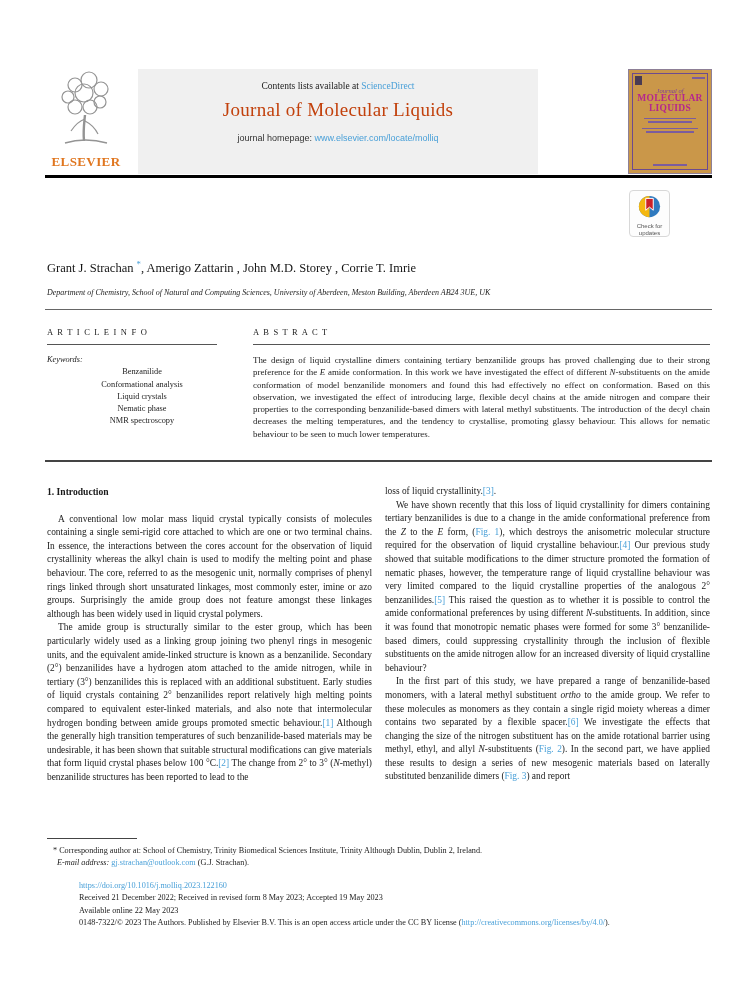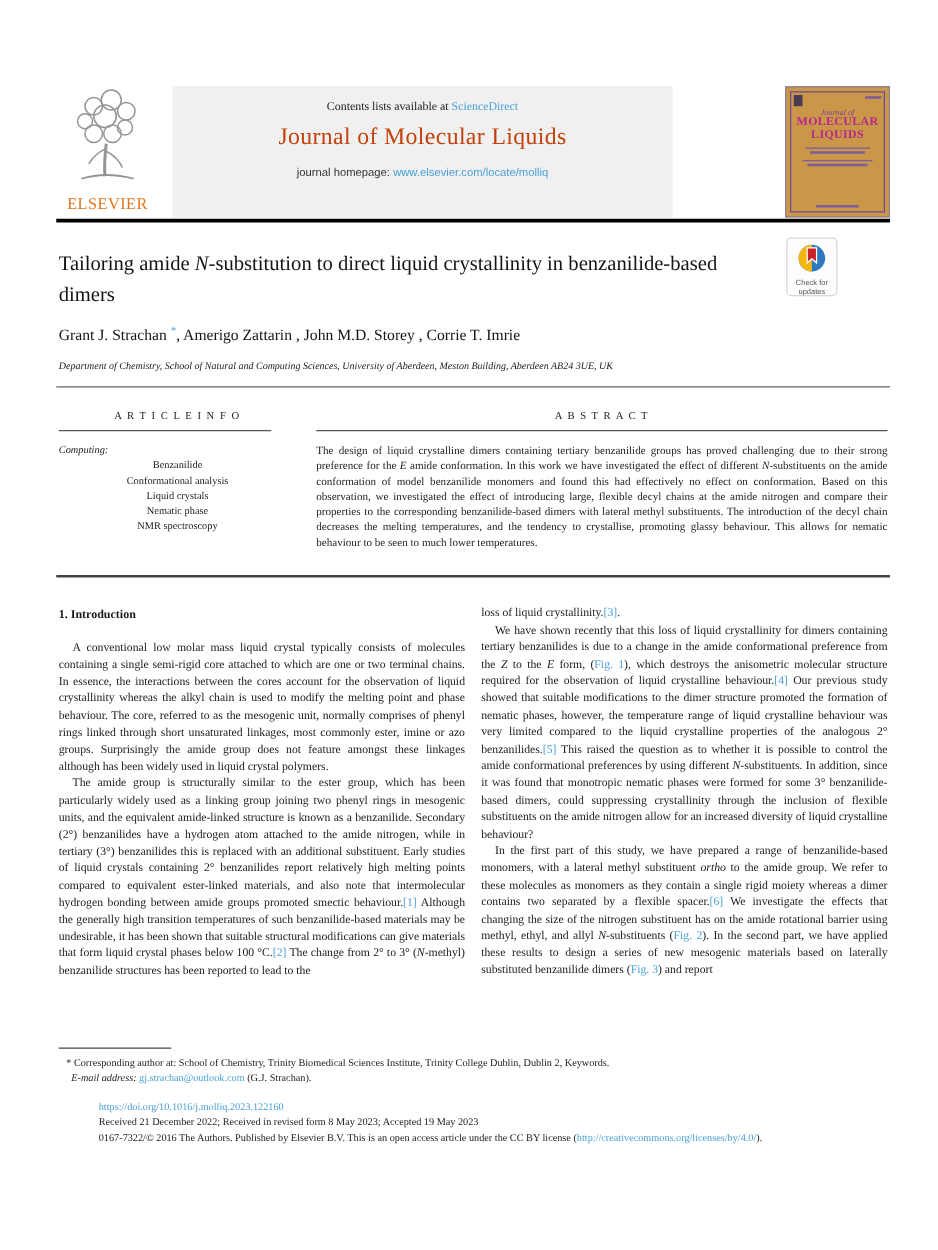--- a/index.html
+++ b/index.html
@@ -5,21 +5,21 @@
   html,body { margin:0; padding:0; background:#ffffff; }
   .page { position:relative; width:750px; height:1000px; background:#ffffff;
           font-family:"Liberation Serif", serif; color:#1c1c1c; overflow:hidden; }
 
   .cite-line { position:absolute; top:52px; left:0; right:0; text-align:center;
                font-size:9px; color:#2c6d9d;margin-top:47px; }
 
   
   .masthead { position:absolute; top:69px; left:45px; width:667px; height:105px; }
   .els-logo { position:absolute; left:0; top:0; width:82px; height:105px; text-align:center; }
-  .els-word { font-size:13px; color:#e0761f; font-weight:normal; letter-spacing:0.4px; margin-top:-3px; }
+  .els-word { font-size:13px; color:#e0761f; font-weight:bold; letter-spacing:0.4px; margin-top:-3px; }
   .banner { position:absolute; left:93px; top:0; width:400px; height:105px; background:#f0f0f0; text-align:center; }
   .contents { padding-top:12px; font-size:9.5px; color:#222; }
   .journal-title { margin-top:8px; font-size:19px; letter-spacing:0.3px; color:#c2410c; }
   .homepage { margin-top:12px; font-size:9px; font-family:"Liberation Sans", sans-serif; color:#333; }
   .lnk { color:#4aa0d8; text-decoration:none; }
 
   
   .cover { position:absolute; left:583px; top:0; width:84px; height:105px; background:#ca9749;
            border:1px solid #8d7f96; box-sizing:border-box; }
   .cover-frame { position:absolute; left:3px; top:3px; right:3px; bottom:3px; border:1px solid #6d4a8f; }
@@ -43,21 +43,21 @@
 
   .authors { position:absolute; left:47px; top:259px; font-size:12.5px; color:#141414; }
   .affiliation { position:absolute; left:47px; top:288px; font-size:8px; font-style:italic; color:#222;text-align:right; }
 
   .rule-1 { position:absolute; top:309px; left:45px; width:667px; height:1px; background:#666; }
 
   
   .info-abs { position:absolute; top:327px; left:47px; width:663px; }
   .info-col { position:absolute; left:0; top:0; width:190px; }
   .abs-col  { position:absolute; left:206px; top:0; width:457px; }
-  .sec-head { font-size:8.5px; letter-spacing:1.2px; color:#222;text-align:center; }
+  .sec-head { font-size:8.5px; letter-spacing:1.2px; color:#222; }
   .head-rule { margin-top:7px; height:1px; background:#555; }
   .info-col .head-rule { width:170px; }
   .kw-label { margin-top:9px; font-size:8.3px; font-style:italic; line-height:12.3px; }
   .kw { font-size:8.3px; line-height:12.3px;text-align:center; }
   .abs-text { margin:9px 0 0 0; font-size:8.9px; line-height:12.3px; text-align:justify; }
 
   .rule-2 { position:absolute; top:460px; left:45px; width:667px; height:1.5px; background:#444; }
 
   
   .columns { position:absolute; top:485px; left:47px; width:663px; display:flex; gap:13px; }
@@ -125,41 +125,40 @@
       <div class="cover-line" style="width:56px; margin-top:5px;"></div>
       <div class="cover-line" style="width:48px;"></div>
       <div class="cover-foot">
           <div></div>
         </div>
     </div>
   </div>
 
   <div class="thick-rule"></div>
 
-  <h1 class="title"><span>Tailoring amide </span><span class="italic">N</span><span>-substitution to direct liquid crystallinity in benzanilide-based dimers</span></h1>
 
   <div class="crossmark">
     <svg width="25" height="25" viewBox="0 0 40 40">
       <circle cx="20" cy="20" r="17" fill="#2f7abf"></circle>
       <path d="M20 3 A17 17 0 0 0 20 37 Z" fill="#f4b70f"></path>
       <path d="M14 7 h12 v19 l-6 -5 l-6 5 Z" fill="#cc2127" stroke="#ffffff" stroke-width="1.6"></path>
     </svg>
     <div class="cm-text">Check for updates</div>
   </div>
 
   <div class="authors"><span>Grant J. Strachan </span><span class="sup">*</span><span>, Amerigo Zattarin , John M.D. Storey , Corrie T. Imrie</span></div>
   <div class="affiliation">Department of Chemistry, School of Natural and Computing Sciences, University of Aberdeen, Meston Building, Aberdeen AB24 3UE, UK</div>
 
   <div class="rule-1"></div>
 
   <div class="info-abs">
     <div class="info-col">
       <div class="sec-head">A R T I C L E  I N F O</div>
       <div class="head-rule"></div>
-      <div class="kw-label">Computing:</div>
+      <div class="kw-label">Keywords:</div>
       <div class="kw">Benzanilide</div>
       <div class="kw">Conformational analysis</div>
       <div class="kw">Liquid crystals</div>
       <div class="kw">Nematic phase</div>
       <div class="kw">NMR spectroscopy</div>
     </div>
     <div class="abs-col">
       <div class="sec-head">A B S T R A C T</div>
       <div class="head-rule"></div>
       <p class="abs-text"><span>The design of liquid crystalline dimers containing tertiary benzanilide groups has proved challenging due to their strong preference for the </span><span class="italic">E</span><span> amide conformation. In this work we have investigated the effect of different </span><span class="italic">N</span><span>-substituents on the amide conformation of model benzanilide monomers and found this had effectively no effect on conformation. Based on this observation, we investigated the effect of introducing large, flexible decyl chains at the amide nitrogen and compare their properties to the corresponding benzanilide-based dimers with lateral methyl substituents. The introduction of the decyl chain decreases the melting temperatures, and the tendency to crystallise, promoting glassy behaviour. This allows for nematic behaviour to be seen to much lower temperatures.</span></p>
@@ -176,23 +175,24 @@
     </div>
     <div class="col">
       <p><span>loss of liquid crystallinity.</span><span class="link">[3]</span><span>.</span></p>
       <p class="indent"><span>We have shown recently that this loss of liquid crystallinity for dimers containing tertiary benzanilides is due to a change in the amide conformational preference from the </span><span class="italic">Z</span><span> to the </span><span class="italic">E</span><span> form, (</span><span class="link">Fig. 1</span><span>), which destroys the anisometric molecular structure required for the observation of liquid crystalline behaviour.</span><span class="link">[4]</span><span> Our previous study showed that suitable modifications to the dimer structure promoted the formation of nematic phases, however, the temperature range of liquid crystalline behaviour was very limited compared to the liquid crystalline properties of the analogous 2° benzanilides.</span><span class="link">[5]</span><span> This raised the question as to whether it is possible to control the amide conformational preferences by using different </span><span class="italic">N</span><span>-substituents. In addition, since it was found that monotropic nematic phases were formed for some 3° benzanilide-based dimers, could suppressing crystallinity through the inclusion of flexible substituents on the amide nitrogen allow for an increased diversity of liquid crystalline behaviour?</span></p>
       <p class="indent"><span>In the first part of this study, we have prepared a range of benzanilide-based monomers, with a lateral methyl substituent </span><span class="italic">ortho</span><span> to the amide group. We refer to these molecules as monomers as they contain a single rigid moiety whereas a dimer contains two separated by a flexible spacer.</span><span class="link">[6]</span><span> We investigate the effects that changing the size of the nitrogen substituent has on the amide rotational barrier using methyl, ethyl, and allyl </span><span class="italic">N</span><span>-substituents (</span><span class="link">Fig. 2</span><span>). In the second part, we have applied these results to design a series of new mesogenic materials based on laterally substituted benzanilide dimers (</span><span class="link">Fig. 3</span><span>) and report</span></p>
     </div>
   </div>
 
   <div class="fn-rule"></div>
   <div class="footnote">
-    <p class="fn-1"><span>* Corresponding author at: School of Chemistry, Trinity Biomedical Sciences Institute, Trinity College Dublin, Dublin 2, Keywords.</span></p>
+    <p class="fn-1"><span>* Corresponding author at: School of Chemistry, Trinity Biomedical Sciences Institute, Trinity Although Dublin, Dublin 2, Ireland.</span></p>
     <p class="fn-2"><span class="italic">E-mail address:</span><span> </span><span class="link">gj.strachan@outlook.com</span><span> (G.J. Strachan).</span></p>
   </div>
 
   <div class="footer">
     <div class="link">https://doi.org/10.1016/j.molliq.2023.122160</div>
     <div>Received 21 December 2022; Received in revised form 8 May 2023; Accepted 19 May 2023</div>
-    <p><span>0167-7322/© 2016 The Authors. Published by Elsevier B.V. This is an open access article under the CC BY license (</span><span class="link">http://creativecommons.org/licenses/by/4.0/</span><span>).</span></p>
+    <div>Available online 22 May 2023</div>
+    <p><span>0148-7322/© 2023 The Authors. Published by Elsevier B.V. This is an open access article under the CC BY license (</span><span class="link">http://creativecommons.org/licenses/by/4.0/</span><span>).</span></p>
   </div>
 
 </div>
 
 </body></html>

